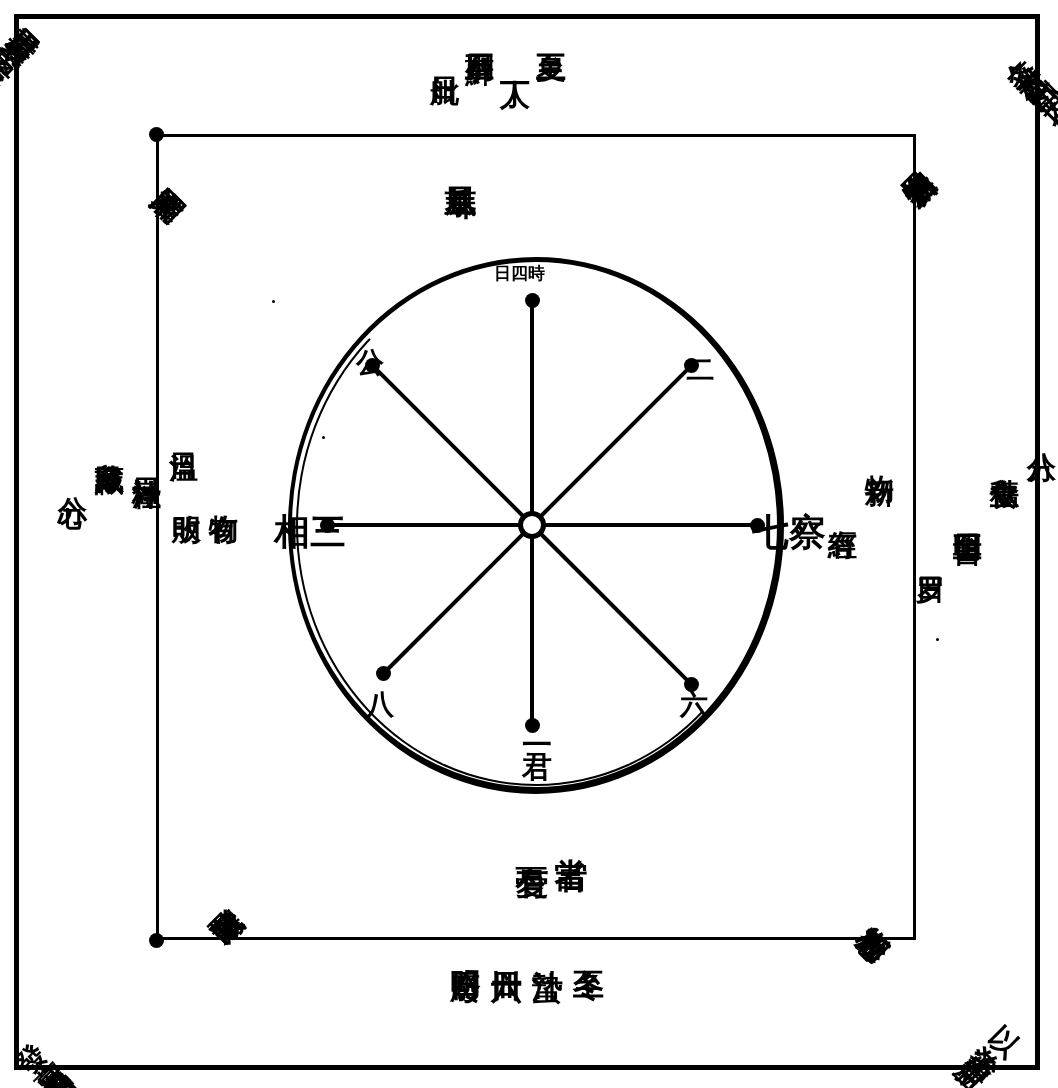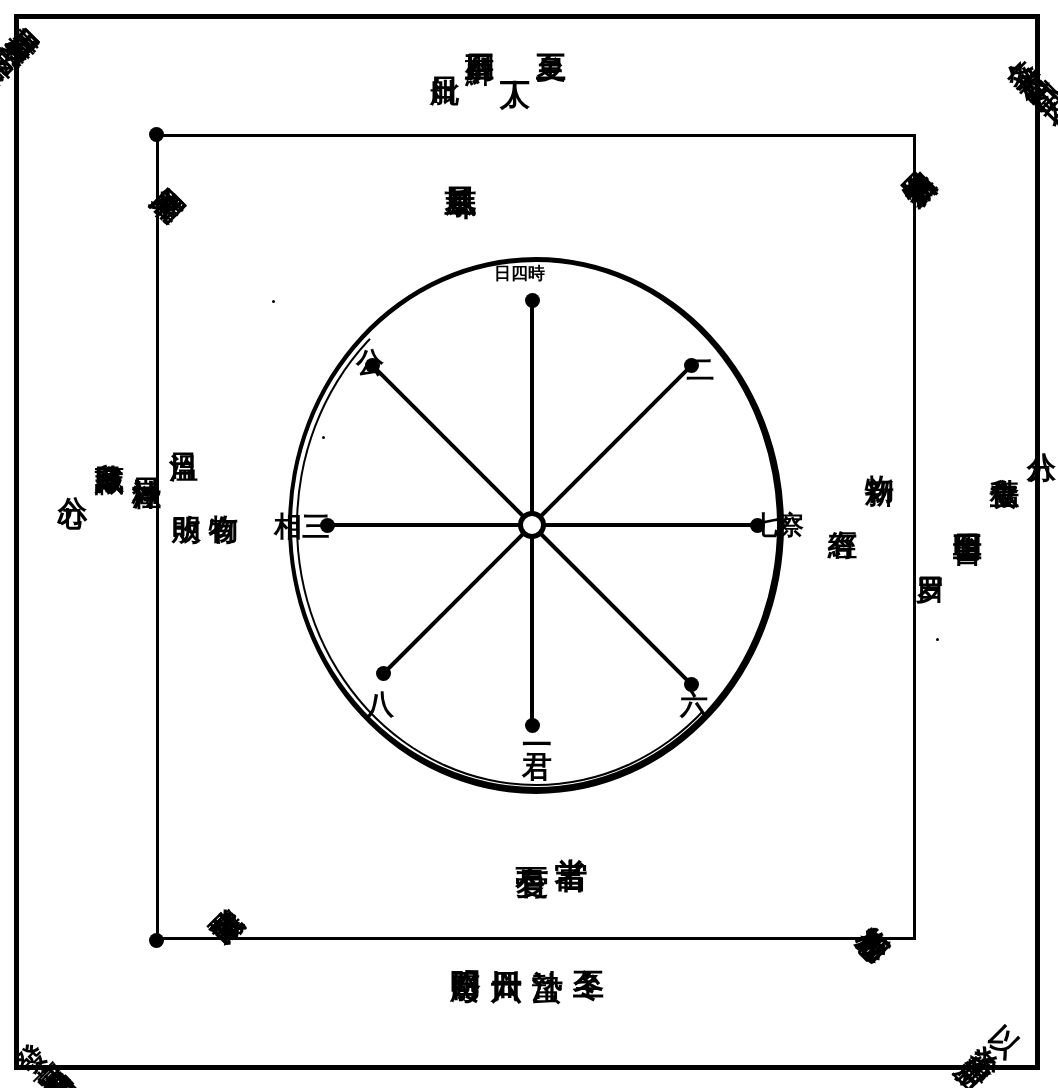--- a/index.html
+++ b/index.html
@@ -284,29 +284,29 @@
 
   <div class="col-group" style="left:828px; top:452px; gap:8px;">
     <div class="vtext" style="font-size:29px;">物新</div>
     <div class="vtext" style="font-size:29px; padding-top:56px;">有經</div>
   </div>
 
   <div class="spoke-label" style="left:494px; top:262px; font-size:17px;">日四時</div>
 
   <div class="spoke-label vert" style="left:686px; top:340px; font-size:28px;">二</div>
 
-  <div class="spoke-label" style="left:752px; top:508px; font-size:26px;text-align:center;">七察</div>
+  <div class="spoke-label" style="left:752px; top:508px; font-size:37px;text-align:center;">七察</div>
 
   <div class="spoke-label" style="left:680px; top:686px; font-size:28px;">六</div>
 
   <div class="spoke-label vert" style="left:522px; top:728px; font-size:30px;">一君</div>
 
   <div class="spoke-label" style="left:366px; top:686px; font-size:28px;">八</div>
 
-  <div class="spoke-label" style="left:274px; top:508px; font-size:28px;">相三</div>
+  <div class="spoke-label" style="left:274px; top:508px; font-size:36px;">相三</div>
 
   <div class="spoke-label" style="left:356px; top:344px; font-size:28px;">公</div>
 
   <div class="ink-dot" style="left:272px; top:300px;"></div>
   <div class="ink-dot" style="left:322px; top:436px;"></div>
   <div class="ink-dot" style="left:936px; top:638px;"></div>
 
 </div>
 
 </body></html>

